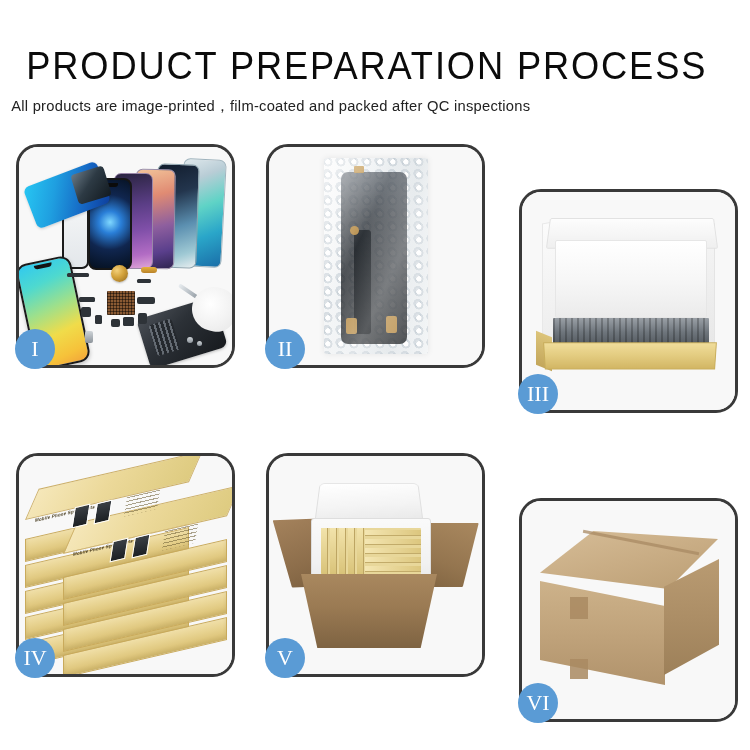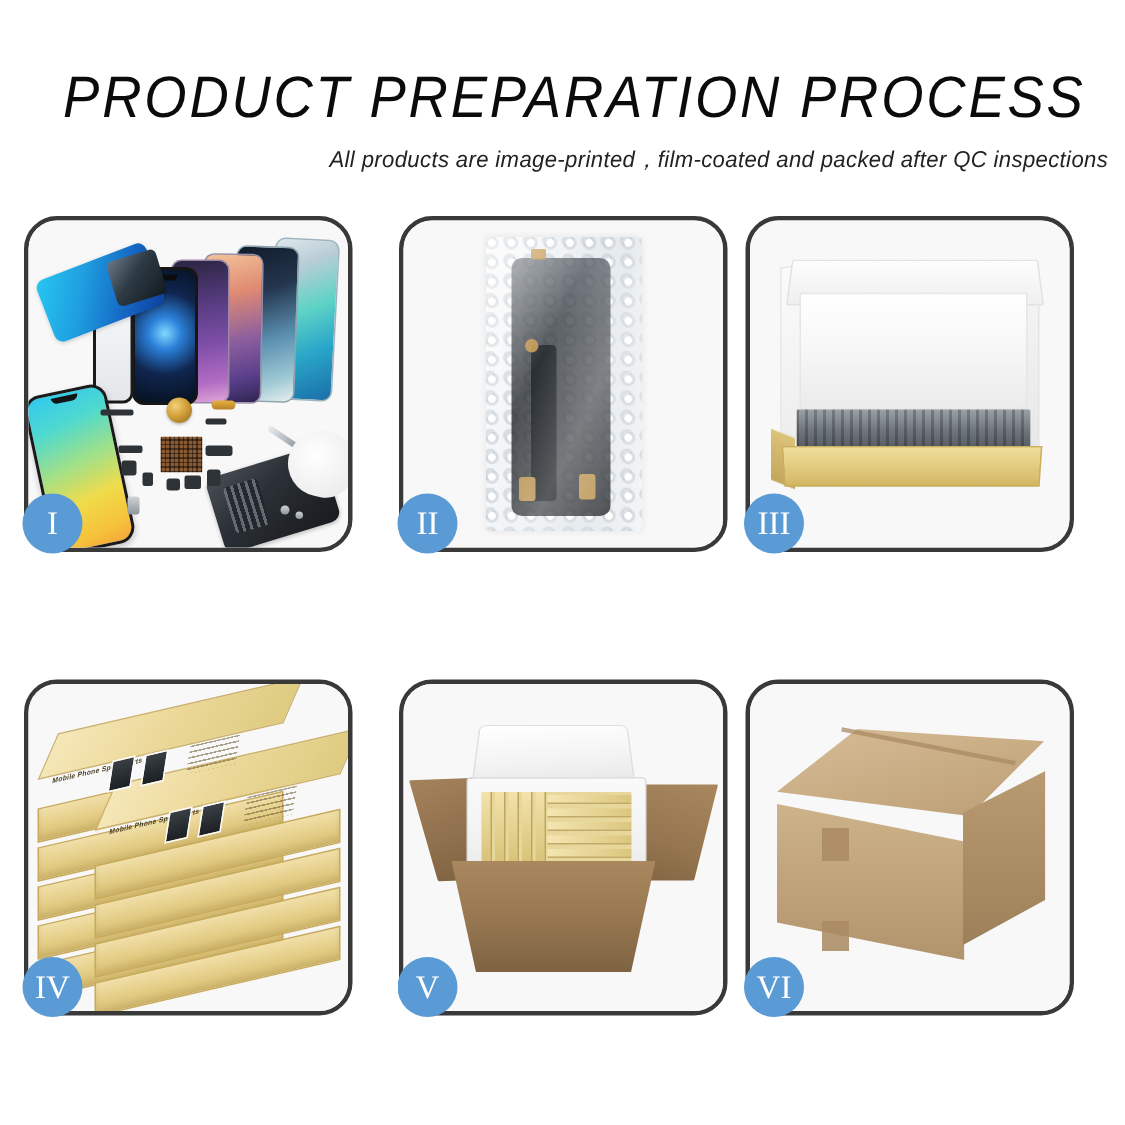--- a/index.html
+++ b/index.html
@@ -5,21 +5,21 @@
   * { box-sizing: border-box; margin: 0; padding: 0; }
   html, body {
     width: 750px; height: 750px;
     background: #ffffff;
     font-family: "Liberation Sans", sans-serif;
     overflow: hidden;
   }
   #root { position: relative; width: 750px; height: 750px; background: #fff; }
 
   
-  .header { position: absolute; left: 0; top: 0; width: 750px; text-align: right; font-style: italic; }
+  .header { position: absolute; left: 0; top: 0; width: 750px; text-align: left; }
   .page-title {
     font-family: "Liberation Sans", sans-serif;
     font-size: 39px;
     font-weight: 400;
     color: #0b0b0b;
     letter-spacing: 2.0px;
     line-height: 1;
     margin-top: 46px;
     transform: scaleX(0.93);
     white-space: nowrap;
@@ -46,21 +46,21 @@
     overflow: visible;
   }
   .panel .clip {
     position: absolute; inset: 0;
     border-radius: 19px;
     overflow: hidden;
     background: #f8f8f8;
   }
   .p-c0 { left: 0px; }
   .p-c1 { left: 250px; }
-  .p-c2 { left: 481px; }
+  .p-c2 { left: 503px; margin-top: 45px; }
   .p-r0 { top: 0px; }
   .p-r1 { top: 309px; }
 
   
   .badge {
     position: absolute;
     left: -4px; bottom: -4px;
     width: 40px; height: 40px;
     border-radius: 50%;
     background: #5a9bd5;

